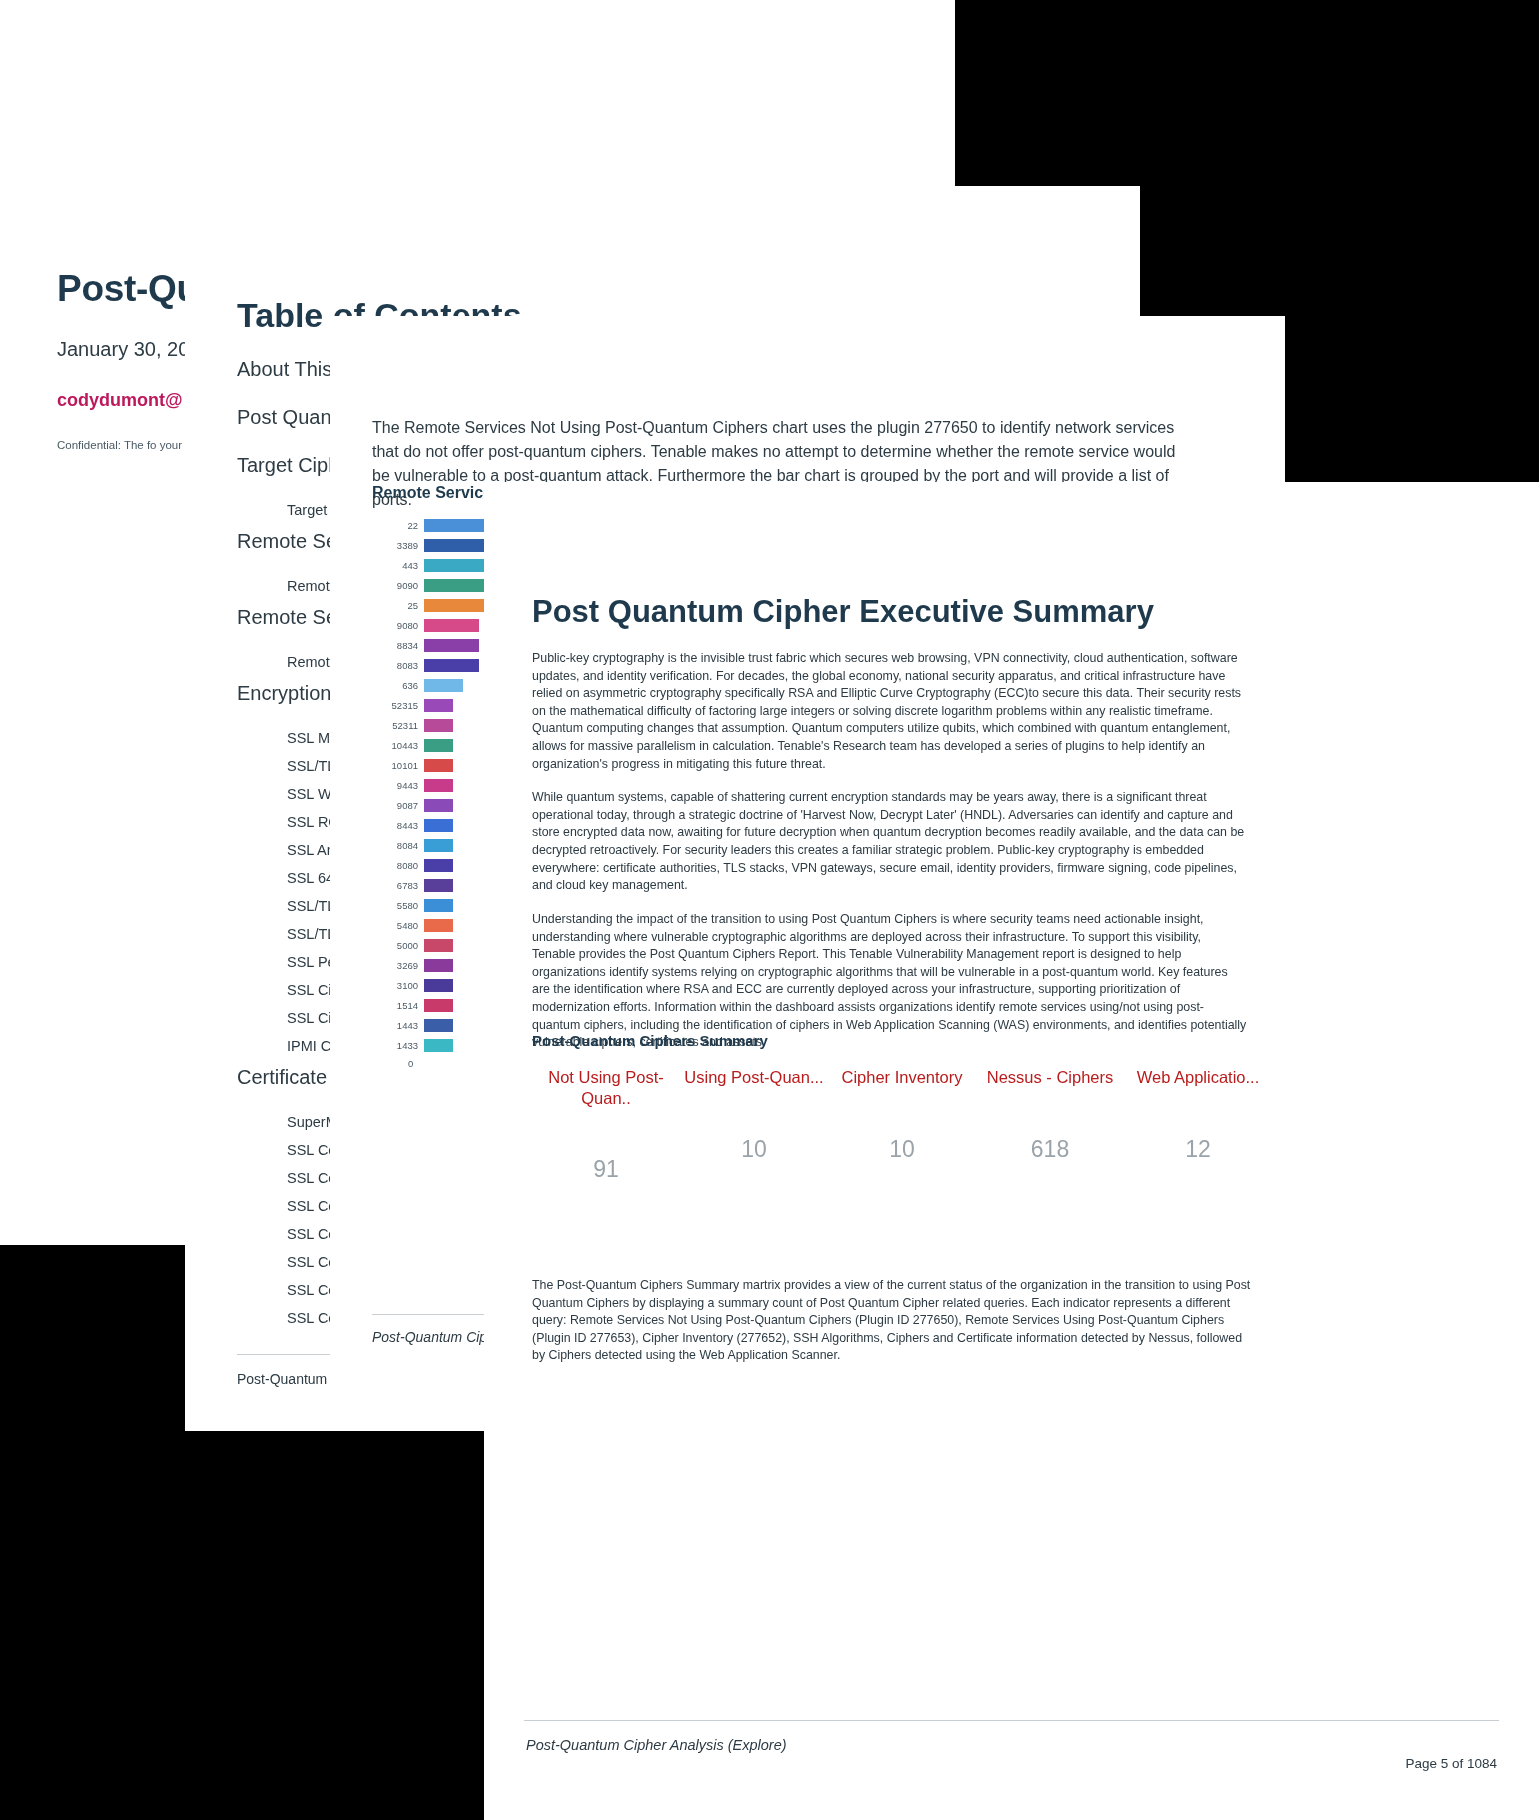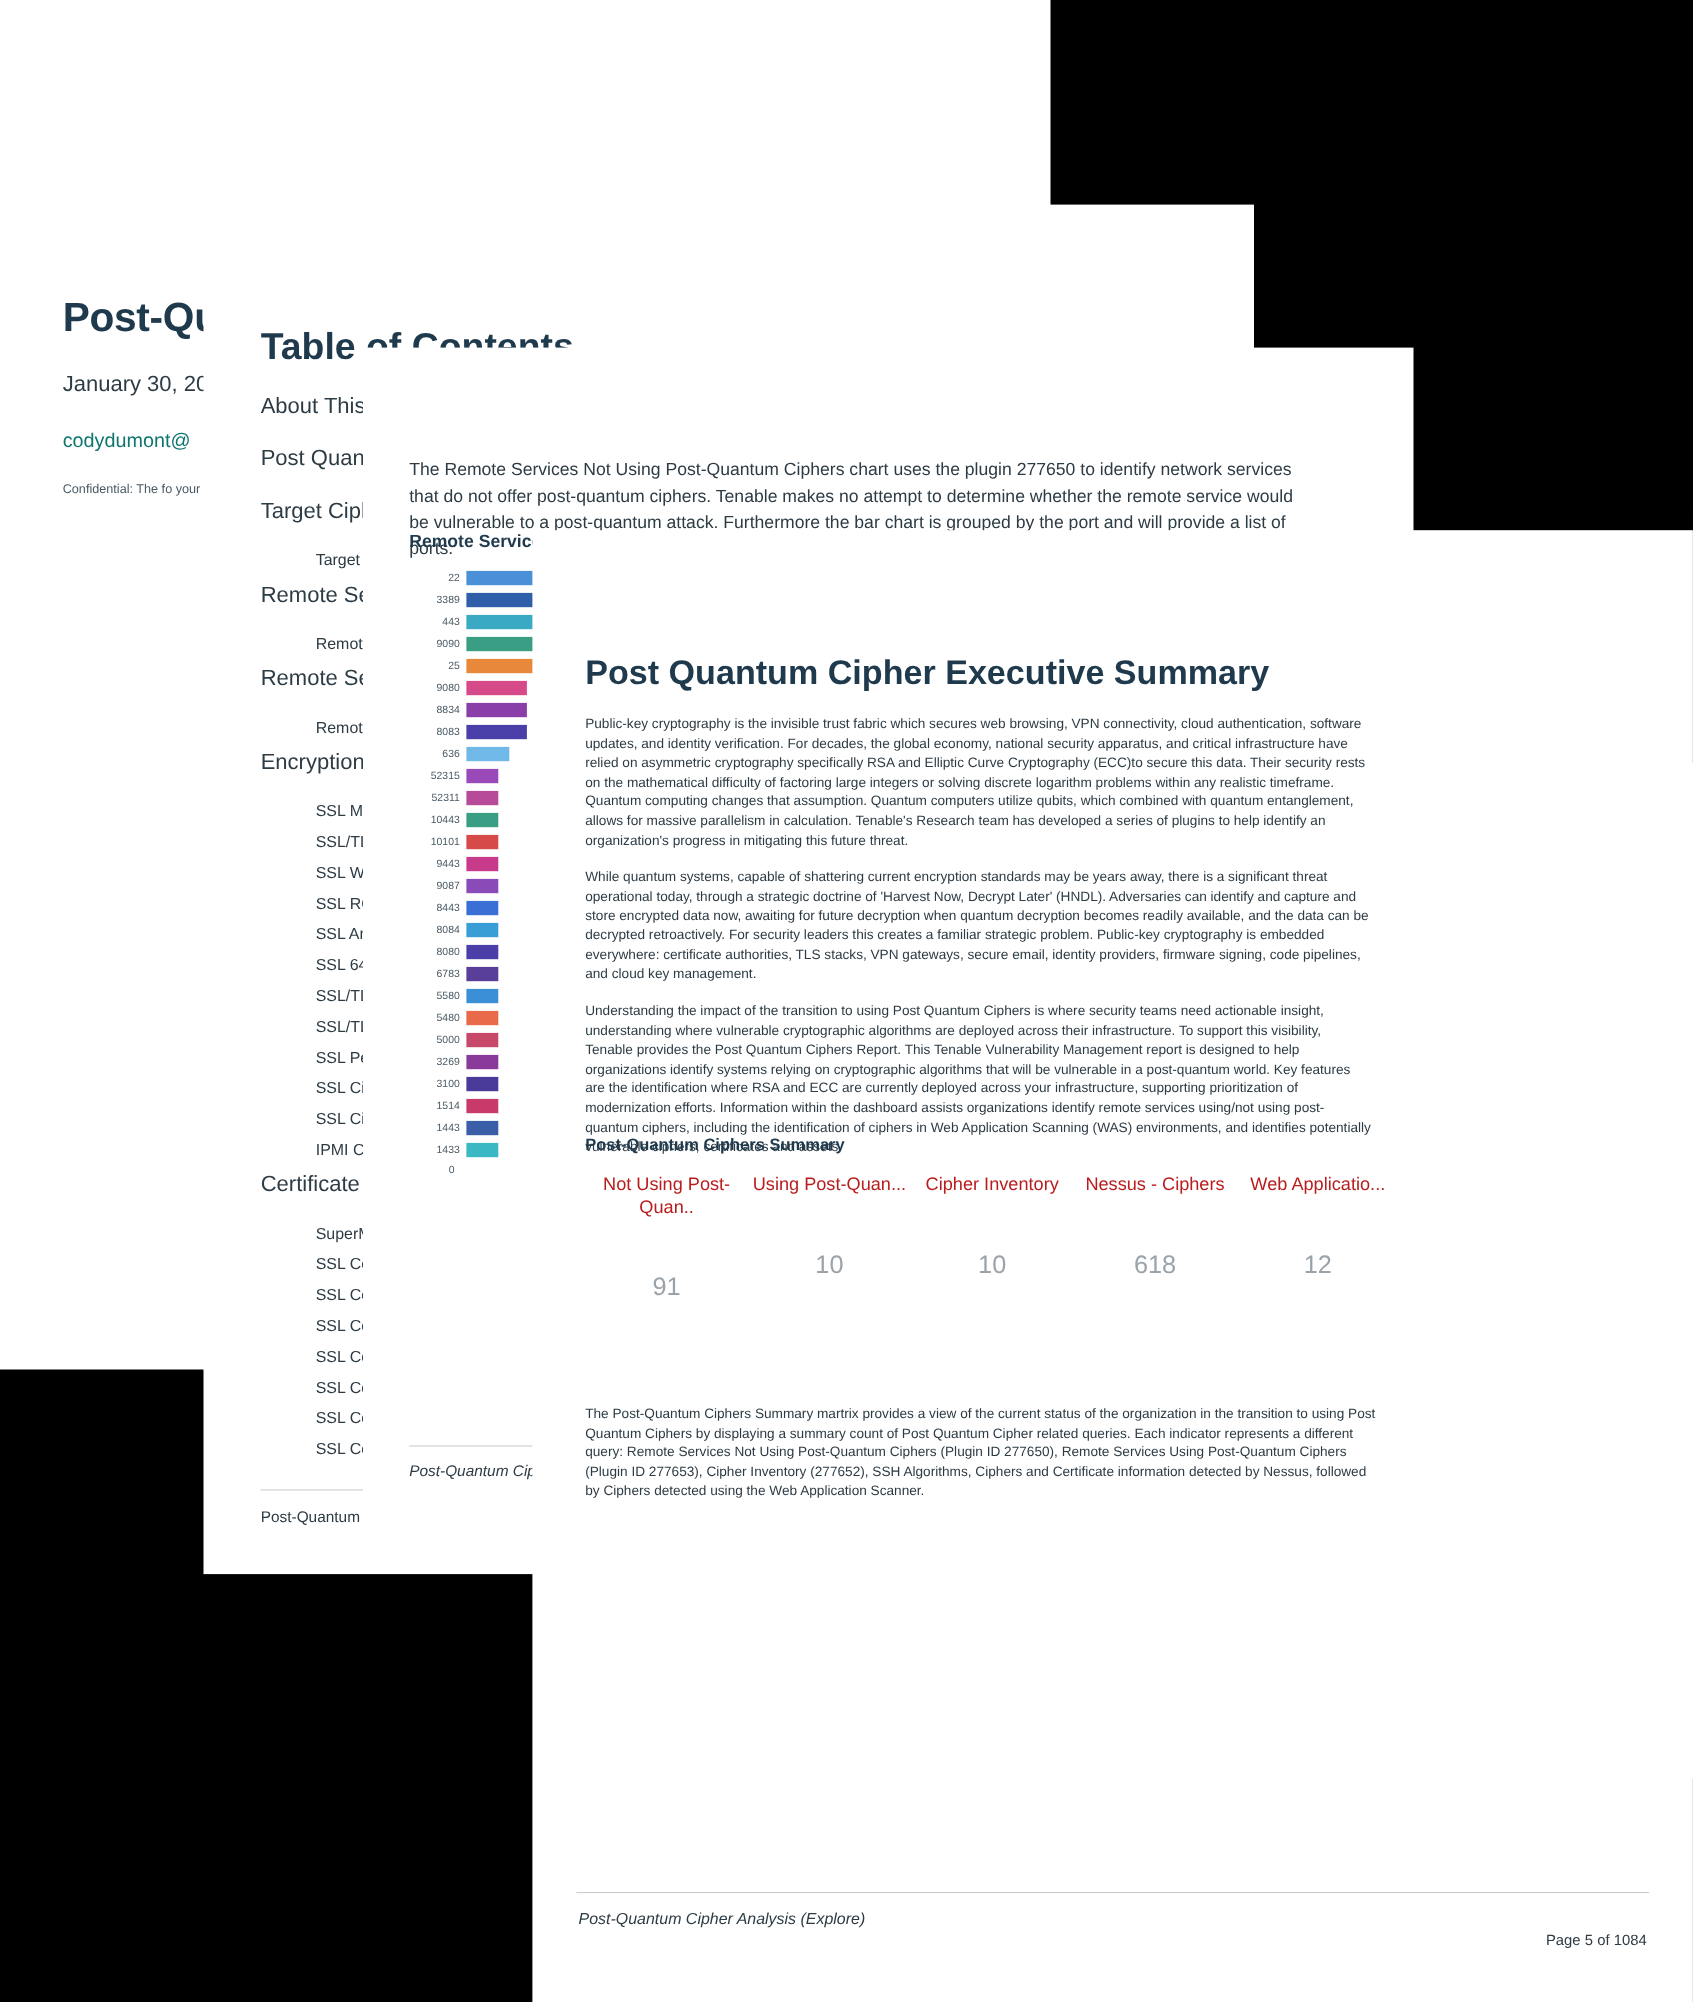--- a/index.html
+++ b/index.html
@@ -45,22 +45,22 @@
     top: 338px;
     font-size: 20px;
     color: #2d3b44;
     white-space: nowrap;
   }
   #page-cover .cover-email {
     position: absolute;
     left: 57px;
     top: 390px;
     font-size: 18px;
-    font-weight: normal;
-    color: #0f766e;
+    font-weight: bold;
+    color: #be185d;
     white-space: nowrap;
   }
   #page-cover .cover-conf {
     position: absolute;
     left: 57px;
     top: 437px;
     width: 330px;
     font-size: 11.5px;
     line-height: 1.45;
     color: #4a5a64;

